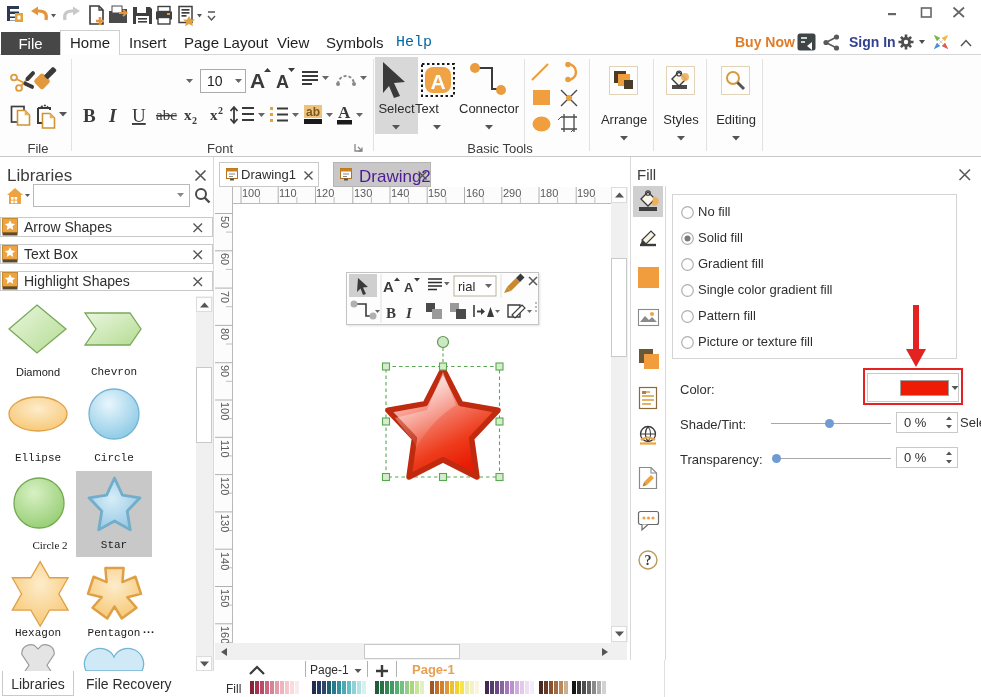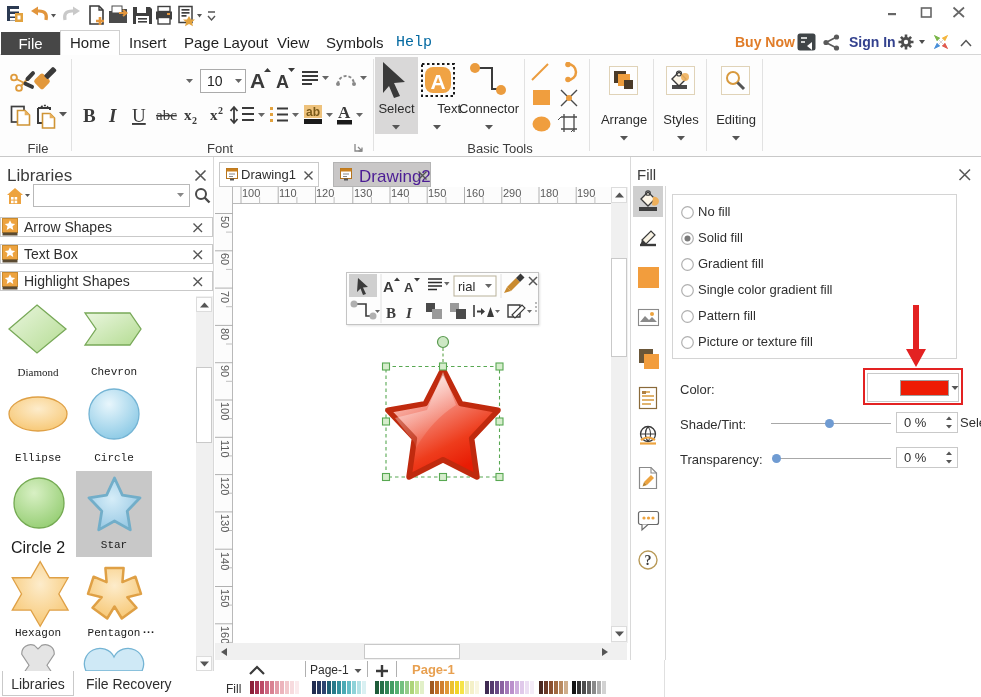--- a/index.html
+++ b/index.html
@@ -203,21 +203,21 @@
 </svg>
 <div class="abs" style="left:375px;top:46px;width:43px;text-align:center;font-size:13px;color:#2c2c2c;">Select</div>
 <svg class="abs" style="left:391px;top:69px;" width="10" height="6">
       <path d="M1 1 L9 1 L5 5.5 Z" fill="#555"></path>
     </svg>
 <svg class="abs" style="left:421px;top:8px;" width="34" height="34" viewBox="0 0 34 34">
 <rect x="1" y="1" width="32" height="32" fill="none" stroke="#1a1a1a" stroke-width="2" stroke-dasharray="2.5 2.5"></rect>
 <rect x="4" y="4" width="26" height="26" rx="8" fill="#f0a344"></rect>
 <text x="17" y="26" text-anchor="middle" font-family="Liberation Sans" font-size="21" font-weight="bold" fill="#fff">A</text>
 </svg>
-<div class="abs" style="left:415px;top:46px;width:46px;text-align:right;font-size:13px;color:#2c2c2c;">Text</div>
+<div class="abs" style="left:415px;top:46px;width:46px;text-align:left;font-size:13px;color:#2c2c2c;">Text</div>
 <svg class="abs" style="left:432px;top:69px;" width="10" height="6">
       <path d="M1 1 L9 1 L5 5.5 Z" fill="#555"></path>
     </svg>
 <svg class="abs" style="left:468px;top:6px;" width="40" height="38" viewBox="0 0 40 38">
 <path d="M9 7 L24 7 L24 28 L32 28" fill="none" stroke="#3a3a3a" stroke-width="2"></path>
 <circle cx="7" cy="7" r="5" fill="#eb9c3e"></circle>
 <circle cx="33" cy="29" r="5" fill="#eb9c3e"></circle>
 </svg>
 <div class="abs" style="left:458px;top:46px;width:62px;text-align:center;font-size:13px;color:#2c2c2c;">Connector</div>
 <svg class="abs" style="left:484px;top:69px;" width="10" height="6">
@@ -316,25 +316,25 @@
 <rect x="0.5" y="0.5" width="15" height="14" fill="#eda33f" stroke="#c98a2e" stroke-width="1"></rect>
 <path d="M8 2.2 l1.6 3.3 l3.6 .4 l-2.7 2.4 l.8 3.6 l-3.3 -1.9 l-3.3 1.9 l.8 -3.6 l-2.7 -2.4 l3.6 -.4 z" fill="#fff"></path>
 <rect x="0.5" y="14.5" width="15" height="3" fill="#5a4a32"></rect>
 </svg>
 <div class="abs" style="left:24px;top:116px;font-size:14px;color:#2f2f2f;">Highlight Shapes</div>
 <svg class="abs" style="left:192px;top:119px;" width="12" height="12">
       <path d="M1.5 1.5 L10 10 M10 1.5 L1.5 10" stroke="#555" stroke-width="1.4"></path>
     </svg>
 </div>
 <div class="abs" style="left:76px;top:471px;width:76px;height:86px;background:#c8c8c8;"></div>
-<div class="abs" style="left:0px;top:366px;width:76px;text-align:center;font-family:Liberation Serif, serif;font-size:11px;color:#1a1a1a;letter-spacing:0px;">Diamond</div>
+<div class="abs" style="left:0px;top:366px;width:76px;text-align:center;font-family:Liberation Sans, sans-serif;font-size:11px;color:#1a1a1a;letter-spacing:0px;">Diamond</div>
 <div class="abs" style="left:76px;top:366px;width:76px;text-align:center;font-family:'Liberation Mono',monospace;font-size:11px;color:#1a1a1a;letter-spacing:0px;">Chevron</div>
 <div class="abs" style="left:0px;top:452px;width:76px;text-align:center;font-family:'Liberation Mono',monospace;font-size:11px;color:#1a1a1a;letter-spacing:0px;">Ellipse</div>
 <div class="abs" style="left:76px;top:452px;width:76px;text-align:center;font-family:'Liberation Mono',monospace;font-size:11px;color:#1a1a1a;letter-spacing:0px;">Circle</div>
-<div class="abs" style="left:0px;top:539px;width:76px;text-align:center;font-family:Liberation Sans, sans-serif;font-size:16px;color:#1a1a1a;letter-spacing:0px;">Circle 2</div>
+<div class="abs" style="left:12px;top:539px;width:76px;text-align:center;font-family:Liberation Serif, serif;font-size:11px;color:#1a1a1a;letter-spacing:0px;">Circle 2</div>
 <div class="abs" style="left:76px;top:539px;width:76px;text-align:center;font-family:'Liberation Mono',monospace;font-size:11px;color:#1a1a1a;letter-spacing:0px;">Star</div>
 <div class="abs" style="left:0px;top:627px;width:76px;text-align:center;font-family:'Liberation Mono',monospace;font-size:11px;color:#1a1a1a;letter-spacing:0px;">Hexagon</div>
 <div class="abs" style="left:76px;top:627px;width:76px;text-align:center;font-family:'Liberation Mono',monospace;font-size:11px;color:#1a1a1a;letter-spacing:0px;">Pentagon</div>
 <div class="abs" style="left:143px;top:623px;font-size:11px;color:#1a1a1a;font-weight:bold;letter-spacing:1px;">...</div>
 <svg class="abs" style="left:0px;top:296px;" width="213px" height="375" viewBox="0 0 213 375">
 <defs>
 <linearGradient id="grn" x1="0" y1="0" x2="1" y2="1">
         <stop offset="0" stop-color="#eaf6df"></stop>
         <stop offset="1" stop-color="#b4dc92"></stop>
       </linearGradient>

